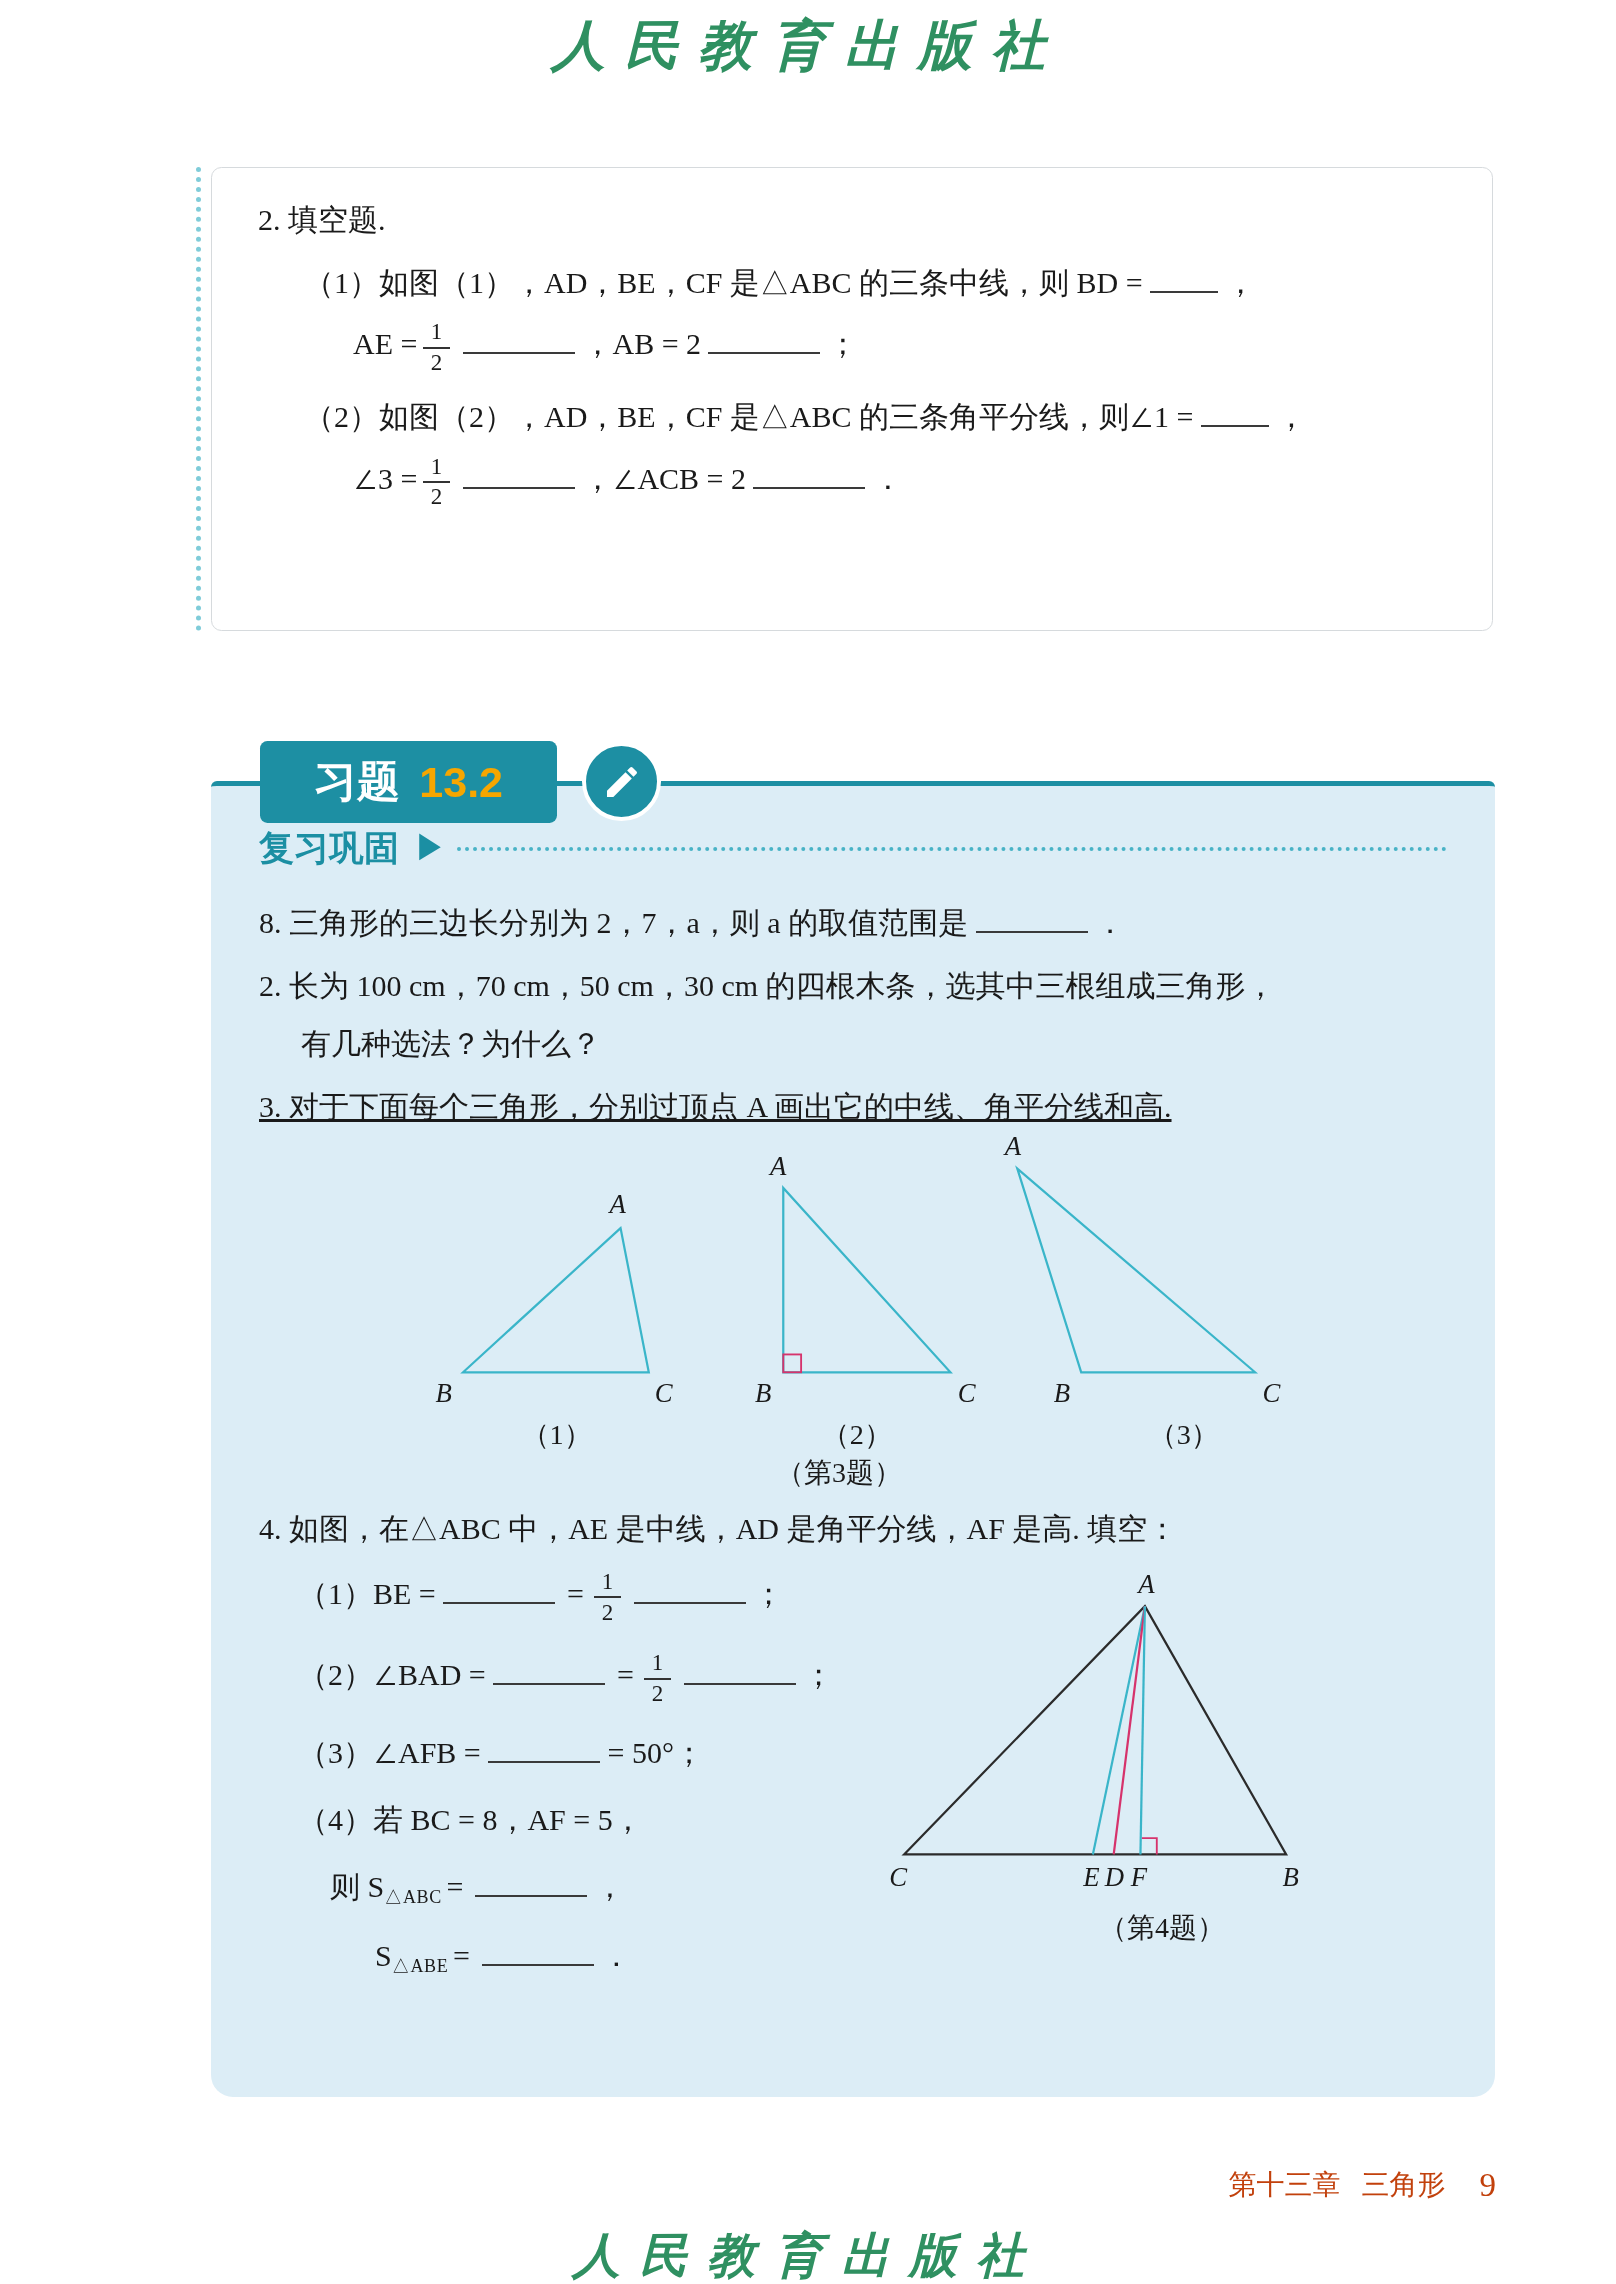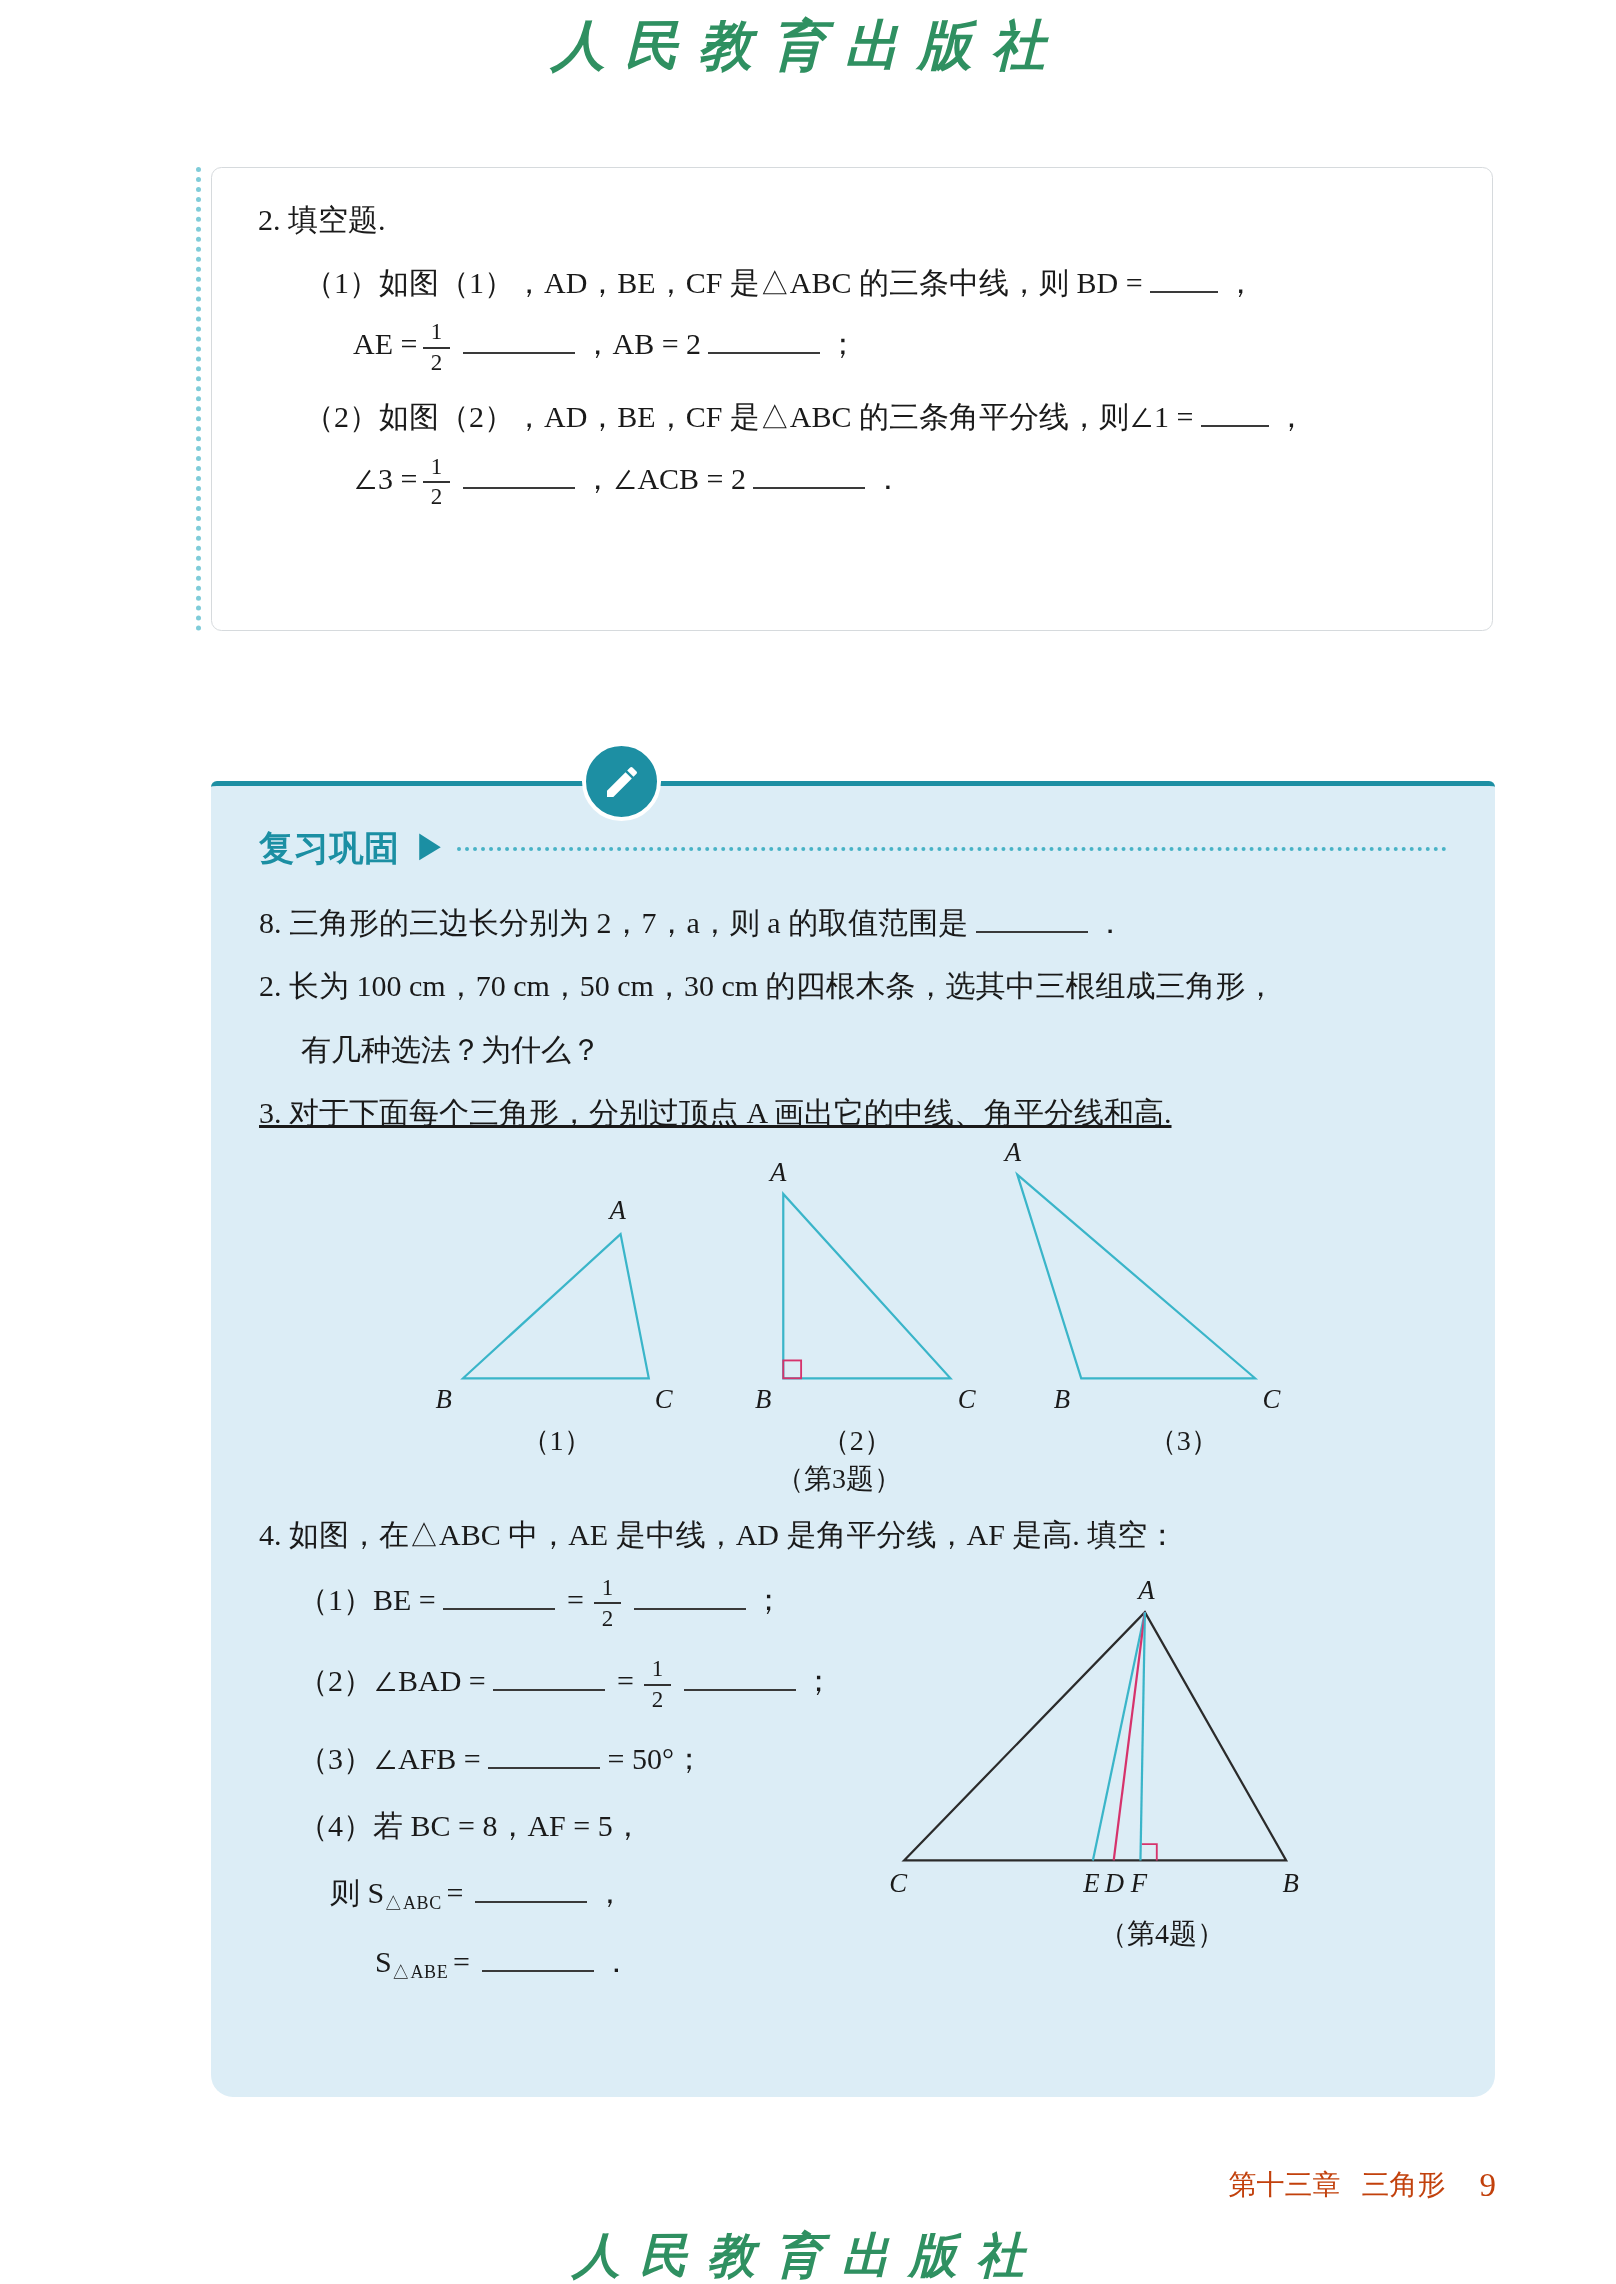--- a/index.html
+++ b/index.html
@@ -126,37 +126,41 @@
         </span><span class="blank blank-m"></span><span>，AB = 2</span><span class="blank blank-m"></span><span>；</span></p>
 
     <p class="ex2-q"><span>（2）如图（2），AD，BE，CF 是△ABC 的三条角平分线，则∠1 =</span><span class="blank blank-s"></span><span>，</span></p>
 
     <p class="ex2-frac-line"><span>∠3 =</span><span class="frac">
           <span class="fnum">1</span>
           <span class="fden">2</span>
         </span><span class="blank blank-m"></span><span>，∠ACB = 2</span><span class="blank blank-m"></span><span>．</span></p>
   </section>
 
+  <div class="ws-badge">
+    <span class="lbl">习题</span>
+    <span class="num">13.2</span>
+  </div>
   <div class="pencil-wrap">
     <svg viewBox="0 0 24 24">
       <path fill="#ffffff" d="M3 17.2V21h3.8L17.9 9.9l-3.8-3.8L3 17.2zM20.7 7.1c.4-.4.4-1 0-1.4l-2.4-2.4c-.4-.4-1-.4-1.4 0l-1.8 1.8 3.8 3.8 1.8-1.8z"></path>
     </svg>
   </div>
 
   <section class="blue-box">
 
     <div class="review-head">
       <span class="review-title">复习巩固</span>
       <span class="arrow-ico">▶</span>
       <span class="dotline"></span>
     </div>
 
     <p class="q"><span>8. 三角形的三边长分别为 2，7，a，则 a 的取值范围是</span><span class="blank blank-m"></span><span>．</span></p>
 
-    <p class="q" style="margin-bottom:19px;font-family:Liberation Serif, serif;">2. 长为 100 cm，70 cm，50 cm，30 cm 的四根木条，选其中三根组成三角形，</p>
+    <p class="q" style="margin-bottom:13px;font-family:Liberation Serif, serif;">2. 长为 100 cm，70 cm，50 cm，30 cm 的四根木条，选其中三根组成三角形，</p>
     <p class="q q-cont">有几种选法？为什么？</p>
 
     <p class="q" style="margin-bottom:7.4px;text-decoration:underline;">3. 对于下面每个三角形，分别过顶点 A 画出它的中线、角平分线和高.</p>
 
     <svg class="fig3-svg" width="1116" height="318" viewBox="0 0 1500 428" style="font-size:40px">
 
       <polygon points="456,124 244,318 494,318" fill="none" stroke="#3ab5c9" stroke-width="3"></polygon>
       <text x="452" y="104" text-anchor="middle">A</text>
       <text x="218" y="358" text-anchor="middle">B</text>
       <text x="514" y="358" text-anchor="middle">C</text>

